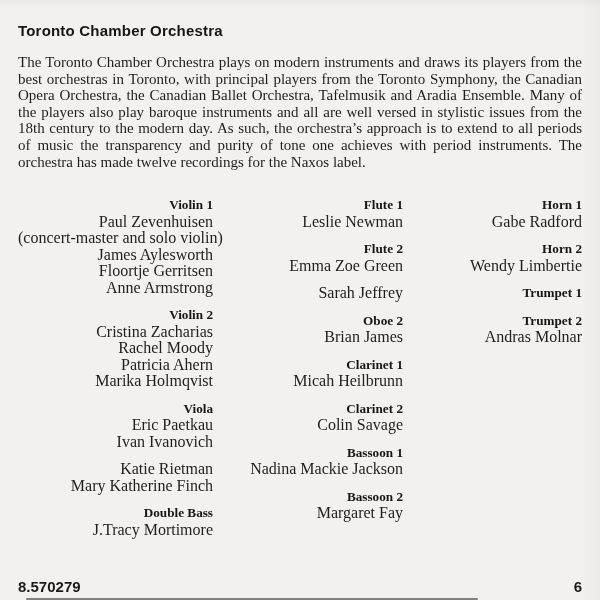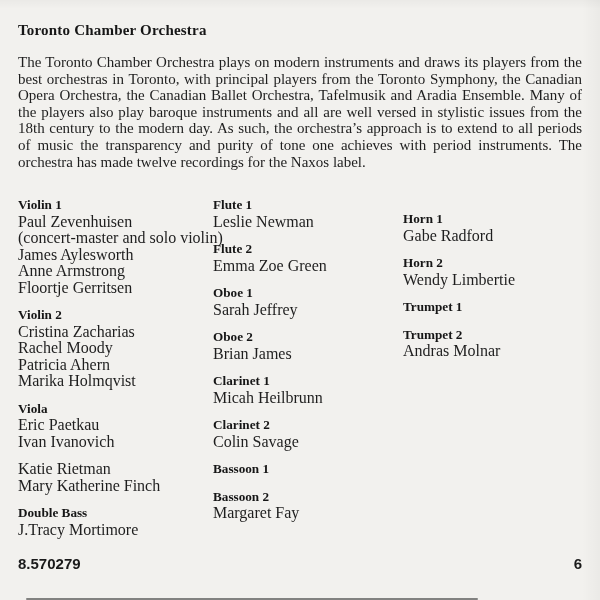--- a/index.html
+++ b/index.html
@@ -19,60 +19,60 @@
     position: absolute;
     inset: 0;
     padding: 22px 18px 0 18px;
     box-sizing: border-box;
     
     background:
       linear-gradient(180deg, rgba(0,0,0,0.03) 0%, rgba(0,0,0,0) 1.5%),
       linear-gradient(90deg, rgba(0,0,0,0) 97%, rgba(0,0,0,0.03) 100%);
   }
   .title {
-    font-family: Liberation Serif, serif;
+    font-family: Liberation Sans, sans-serif;
     font-weight: bold;
     font-size: 15px;
     letter-spacing: 0.2px;
     color: #161616;
   }
   .intro {
     margin-top: 15px;
     font-size: 15px;
     line-height: 16.6px;
     text-align: justify;
     text-align-last: left;
     color: #1e1e1e;
   }
   .roster {
     display: flex;
     margin-top: 27px;
   }
   .roster-col { box-sizing: border-box; }
   .roster-col:nth-child(1) { width: 195px; }
   .roster-col:nth-child(2) { width: 190px; }
-  .roster-col:nth-child(3) { width: 179px; margin-top: 14px; }
-  .group { margin-bottom: 11px; }
+  .roster-col:nth-child(3) { width: 179px; }
+  .group { margin-bottom: 11px; text-align: right; }
   .group-heading {
     font-weight: bold;
     font-size: 13.2px;
     line-height: 16.5px;
     color: #161616;
   }
   .member {
     font-size: 16px;
     line-height: 16.5px;
     color: #1e1e1e;
     white-space: nowrap;
   }
   .footer {
     position: absolute;
     left: 18px;
     right: 18px;
-    bottom: 28px;
+    bottom: 5px;
     display: flex;
     justify-content: space-between;
     font-family: "Liberation Sans", sans-serif;
     font-weight: bold;
     font-size: 15px;
     color: #1a1a1a;
   }
   .bottom-edge {
     position: absolute;
     bottom: 0;
@@ -92,22 +92,22 @@
 
   <div class="intro">The Toronto Chamber Orchestra plays on modern instruments and draws its players from the best orchestras in Toronto, with principal players from the Toronto Symphony, the Canadian Opera Orchestra, the Canadian Ballet Orchestra, Tafelmusik and Aradia Ensemble. Many of the players also play baroque instruments and all are well versed in stylistic issues from the 18th century to the modern day. As such, the orchestra’s approach is to extend to all periods of music the transparency and purity of tone one achieves with period instruments. The orchestra has made twelve recordings for the Naxos label.</div>
 
   <div class="roster">
       <div class="roster-col">
         <div class="group">
           <div class="group-heading">Violin 1</div>
           <div class="member">Paul Zevenhuisen</div>
           <div class="member">(concert-master and solo violin)</div>
           <div class="member">James Aylesworth</div>
+          <div class="member">Floortje Gerritsen</div>
           <div class="member">Anne Armstrong</div>
-          <div class="member">Floortje Gerritsen</div>
         </div>
         <div class="group">
           <div class="group-heading">Violin 2</div>
           <div class="member">Cristina Zacharias</div>
           <div class="member">Rachel Moody</div>
           <div class="member">Patricia Ahern</div>
           <div class="member">Marika Holmqvist</div>
         </div>
         <div class="group">
           <div class="group-heading">Viola</div>
@@ -126,37 +126,37 @@
       <div class="roster-col">
         <div class="group">
           <div class="group-heading">Flute 1</div>
           <div class="member">Leslie Newman</div>
         </div>
         <div class="group">
           <div class="group-heading">Flute 2</div>
           <div class="member">Emma Zoe Green</div>
         </div>
         <div class="group">
-          <div class="group-heading">Oboe 1</div>
           <div class="member">Sarah Jeffrey</div>
         </div>
         <div class="group">
           <div class="group-heading">Oboe 2</div>
           <div class="member">Brian James</div>
         </div>
         <div class="group">
           <div class="group-heading">Clarinet 1</div>
           <div class="member">Micah Heilbrunn</div>
         </div>
         <div class="group">
           <div class="group-heading">Clarinet 2</div>
           <div class="member">Colin Savage</div>
         </div>
         <div class="group">
           <div class="group-heading">Bassoon 1</div>
+          <div class="member">Nadina Mackie Jackson</div>
         </div>
         <div class="group">
           <div class="group-heading">Bassoon 2</div>
           <div class="member">Margaret Fay</div>
         </div>
       </div>
       <div class="roster-col">
         <div class="group">
           <div class="group-heading">Horn 1</div>
           <div class="member">Gabe Radford</div>

